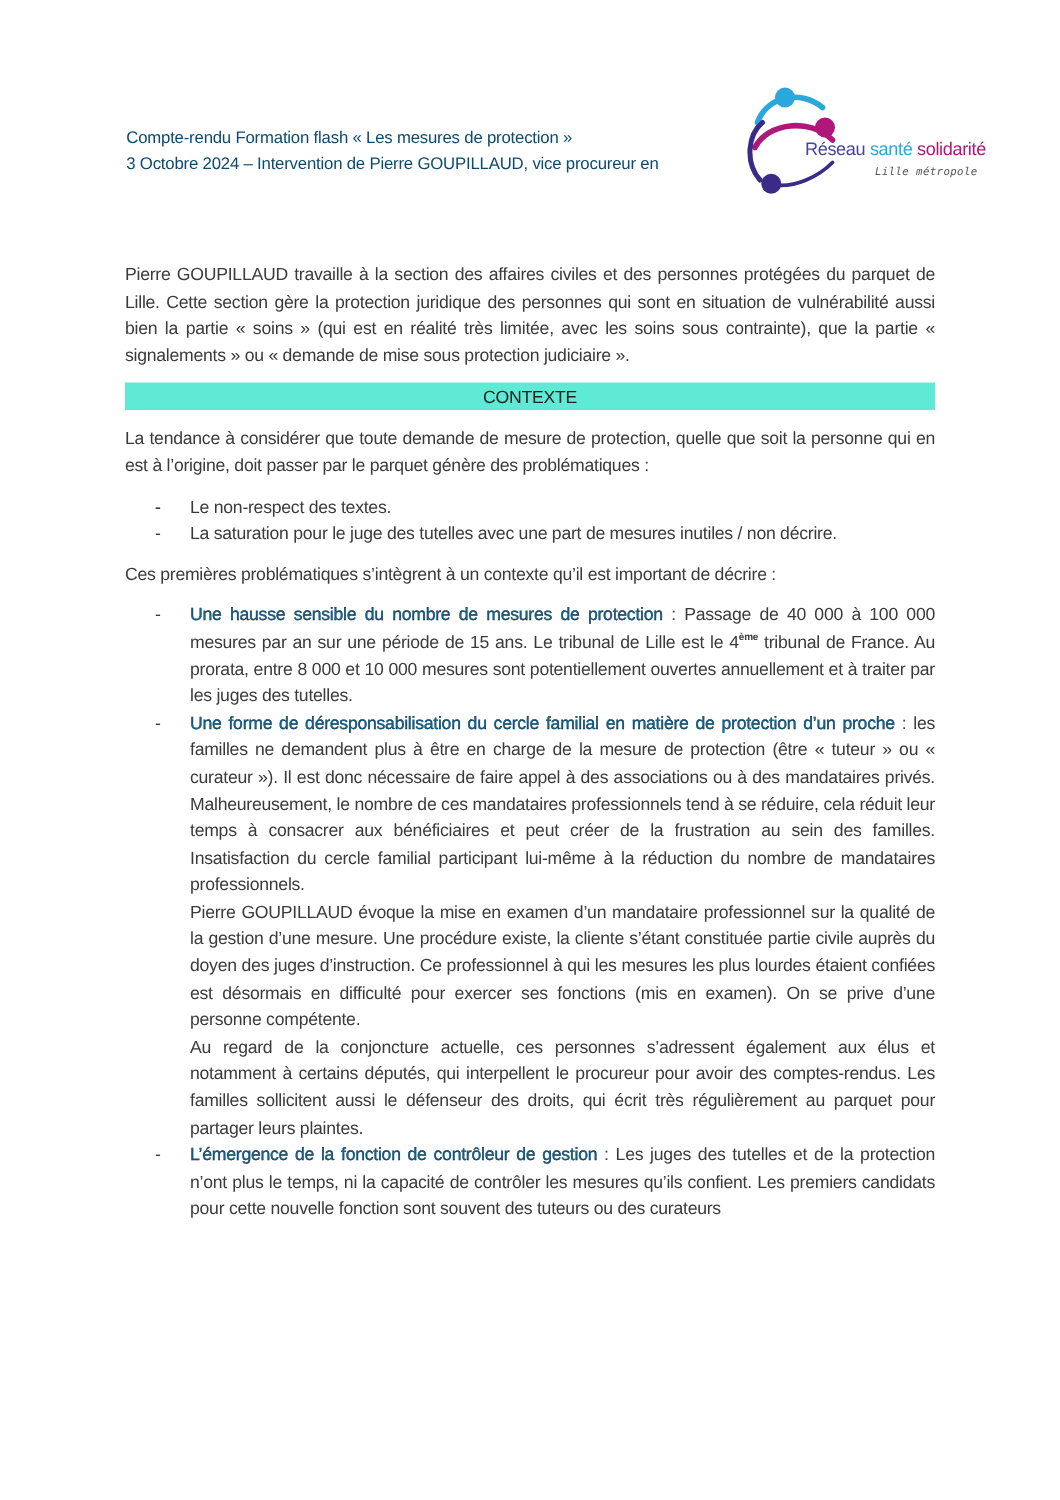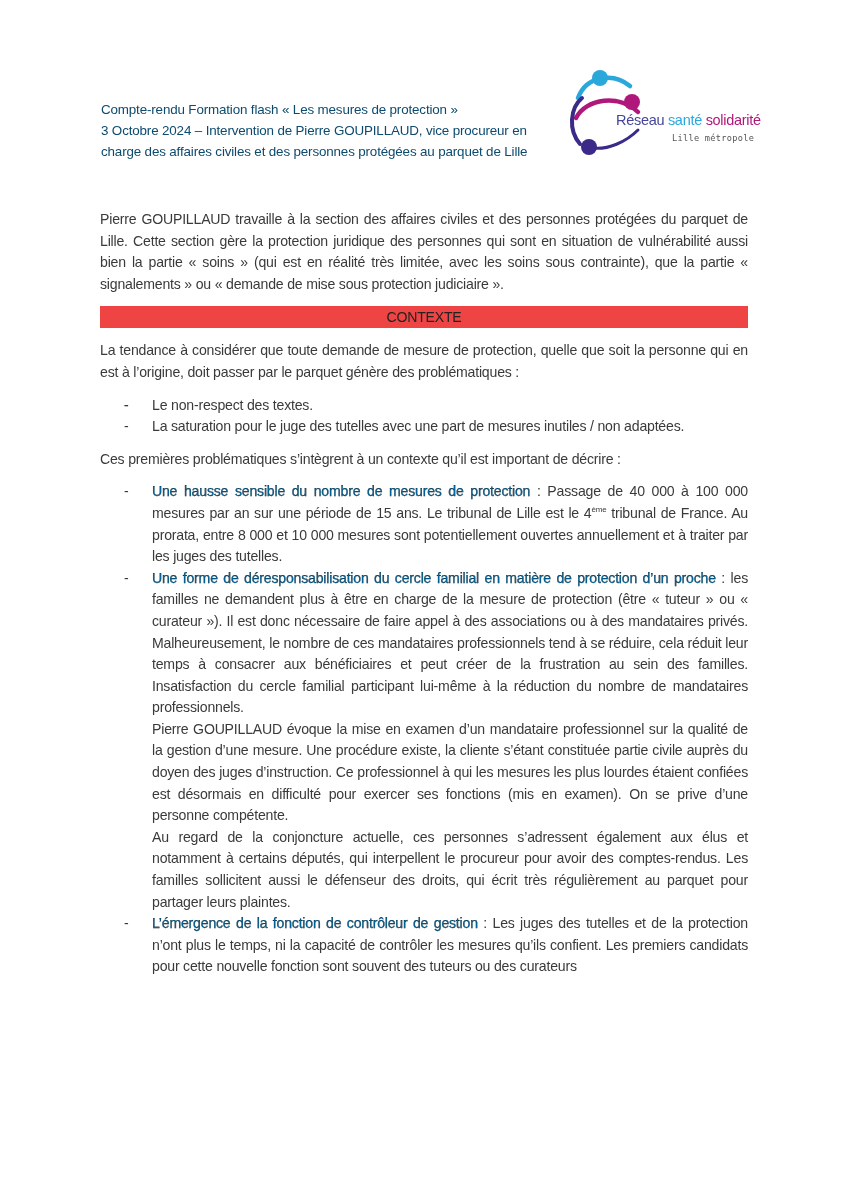--- a/index.html
+++ b/index.html
@@ -1,46 +1,45 @@
 <!DOCTYPE html>
 <html><head>
   <meta charset="utf-8">
   <style>
     html, body { margin: 0; padding: 0; background: #ffffff; }
     body { width: 848px; height: 1200px; position: relative; overflow: hidden;
       font-family: "Liberation Sans", sans-serif; color: #3a3a3a; }
     .header-text { position: absolute; left: 101px; top: 99px; width: 460px;
       font-size: 13.4px; line-height: 21px; color: #0c4a6e; letter-spacing: -0.15px; }
     .header-text div { white-space: nowrap; }
-    .logo { position: absolute; left: 568px; top: 68px; width: 190px; height: 92px; }
+    .logo { position: absolute; left: 596px; top: 68px; width: 190px; height: 92px; }
     .logo-text { position: absolute; left: 48px; top: 44px; font-size: 14.5px; white-space: nowrap; letter-spacing: -0.3px; }
     .logo-text .w1 { color: #46459a; }
     .logo-text .w2 { color: #2aa8dc; }
     .logo-text .w3 { color: #b0177a; }
-    .logo-sub { position: absolute; left: 104px; top: 65px; font-family: "DejaVu Sans Mono", monospace; font-size: 8.6px; color: #555; white-space: nowrap; letter-spacing: 0.3px; }
+    .logo-sub { position: absolute; left: 104px; top: 65px; font-family: "DejaVu Sans Mono", monospace; font-size: 8.6px; color: #555; white-space: nowrap; letter-spacing: 0.3px; font-style: italic; }
 
     .content { position: absolute; left: 100px; top: 209px; width: 648px;
       font-size: 14.1px; line-height: 21.6px; letter-spacing: -0.2px; }
     .para { text-align: justify; margin: 0; }
-    .section-bar { background: #ef4444; height: 22px; margin: 11px 0 12px 0;
+    .section-bar { background: #5eead4; height: 22px; margin: 11px 0 12px 0;
       text-align: center; font-size: 14.1px; line-height: 22px; color: #222; }
     .list { list-style: none; margin: 11px 0 11px 0; padding: 0; }
     .list li { position: relative; padding-left: 52px; text-align: justify; }
     .list li .dash { position: absolute; left: 24px; top: 0; }
     .lead { color: #0369a1; font-weight: normal; -webkit-text-stroke: 0.25px #0c0c0c; }
     .sub { display: block; }
-    sup { font-size: 8px; line-height: 0; vertical-align: 6px; }
+    sup { font-size: 8px; line-height: 0; vertical-align: 6px; font-weight: bold; }
   </style>
 </head>
 <body>
 
 <div class="header-text">
   <div>Compte-rendu Formation flash « Les mesures de protection »</div>
   <div>3 Octobre 2024 – Intervention de Pierre GOUPILLAUD, vice procureur en</div>
-  <div>charge des affaires civiles et des personnes protégées au parquet de Lille</div>
 </div>
 
 <div class="logo">
   <svg width="190" height="92" viewBox="0 0 190 92" style="position:absolute;left:0;top:0;">
     <path d="M 10 30 C 18 8, 45 4, 62 18" stroke="#2aa8dc" stroke-width="4.5" fill="none" stroke-linecap="round"></path>
     <path d="M 8 50 C 18 30, 52 26, 70 44" stroke="#b0177a" stroke-width="4.5" fill="none" stroke-linecap="round"></path>
     <path d="M 12 76 C 0 62, 2 40, 14 30" stroke="#3b2a87" stroke-width="4" fill="none" stroke-linecap="round"></path>
     <path d="M 24 80 C 40 82, 58 74, 70 62" stroke="#3b2a87" stroke-width="3" fill="none" stroke-linecap="round"></path>
     <circle cx="32" cy="10" r="8" fill="#2aa8dc"></circle>
     <circle cx="64" cy="34" r="8" fill="#b0177a"></circle>
@@ -64,21 +63,21 @@
   <ul class="list">
     <li>
       <span class="dash">-</span>
     </li>
     <li>
       <span class="dash">-</span>
       <span>Le non-respect des textes.</span>
     </li>
     <li>
       <span class="dash">-</span>
-      <span>La saturation pour le juge des tutelles avec une part de mesures inutiles / non adaptées.</span>
+      <span>La saturation pour le juge des tutelles avec une part de mesures inutiles / non décrire.</span>
     </li>
   </ul>
 
   <p class="para">Ces premières problématiques s’intègrent à un contexte qu’il est important de décrire :</p>
 
   <ul class="list">
     <li>
       <span class="dash">-</span>
       <span class="lead">Une hausse sensible du nombre de mesures de protection</span><span> : Passage de 40 000 à 100 000 mesures par an sur une période de 15 ans. Le tribunal de Lille est le 4</span><sup>ème</sup><span> tribunal de France. Au prorata, entre 8 000 et 10 000 mesures sont potentiellement ouvertes annuellement et à traiter par les juges des tutelles.</span>
     </li>

